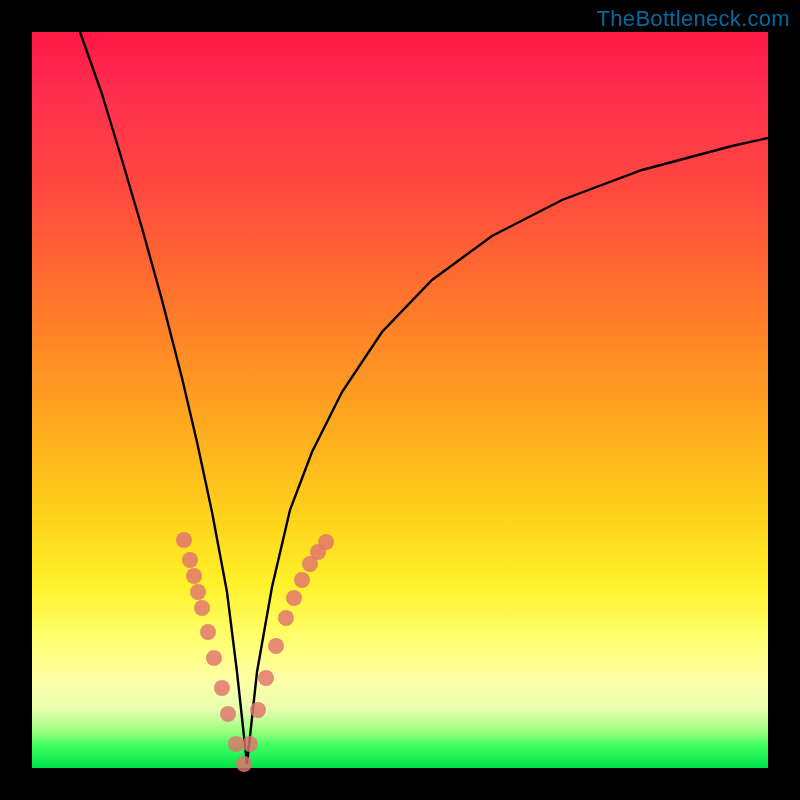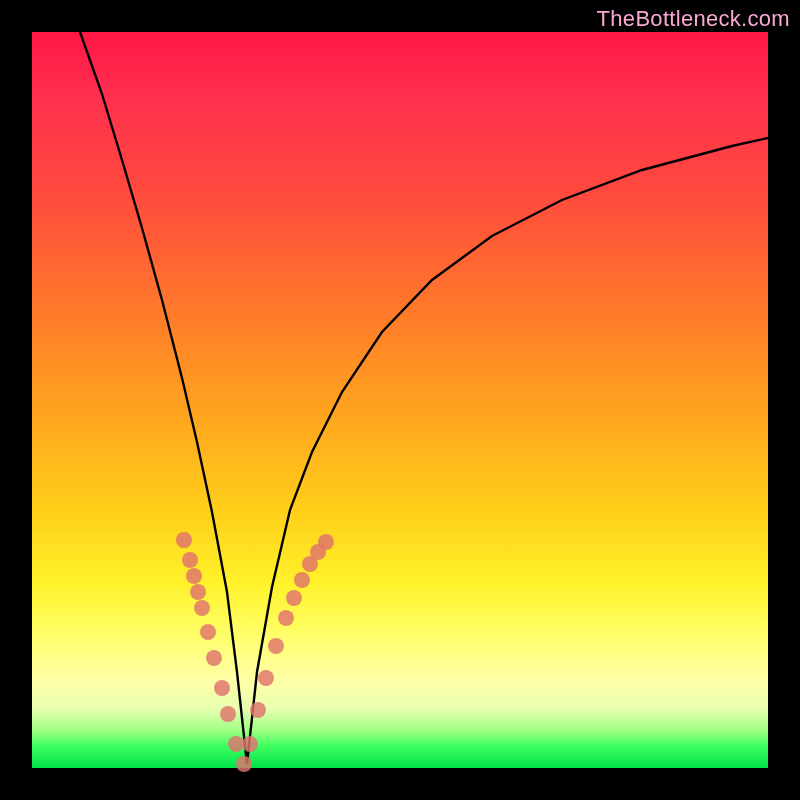--- a/index.html
+++ b/index.html
@@ -40,21 +40,21 @@
       #e8ffb0 92%,
       #9cff80 95%,
       #3fff60 97%,
       #00e24a 100%
     );
   }
   .watermark {
     position: absolute;
     font-size: 22px;
     font-weight: 500;
-    color: #f9a8d4;
+    color: #0369a1;
     letter-spacing: 0.3px;
   }
   svg.curve {
     position: absolute;
     left: 0;
     top: 0;
     width: 736px;
     height: 736px;
     overflow: visible;
   }

